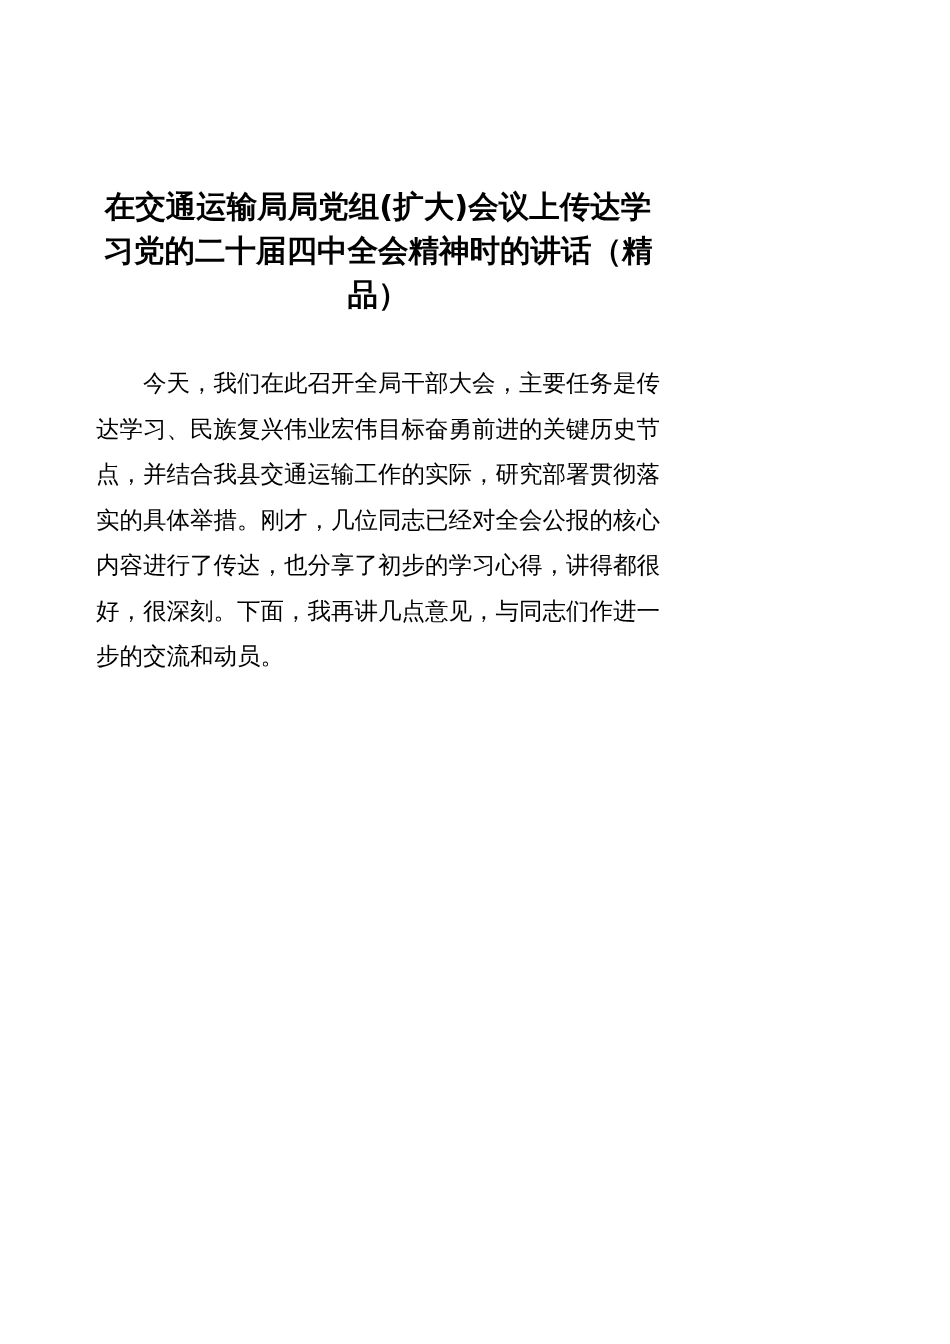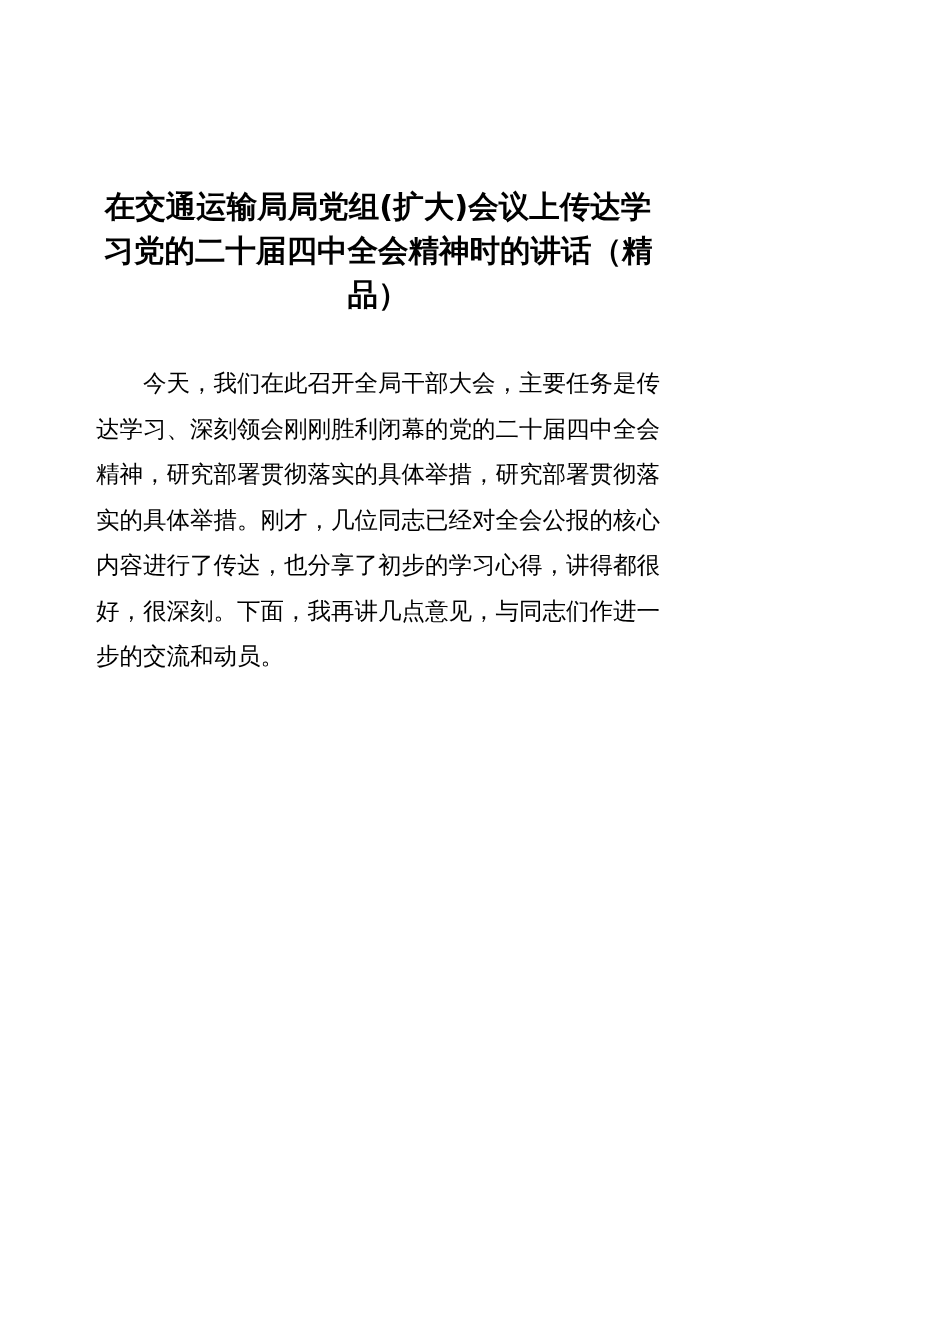--- a/index.html
+++ b/index.html
@@ -51,16 +51,16 @@
   }
 </style>
 </head>
 <body>
 
 <div class="page">
 
   <h1 class="doc-title">在交通运输局局党组(扩大)会议上传达学习党的二十届四中全会精神时的讲话（精品）</h1>
 
 
-  <p class="para">今天，我们在此召开全局干部大会，主要任务是传达学习、深刻领会刚刚胜利闭幕的党的二十届四中全会精神，研究部署贯彻落实的具体举措，研究部署贯彻落实的具体举措。刚才，几位同志已经对全会公报的核心内容进行了传达，也分享了初步的学习心得，讲得都很好，很深刻。下面，我再讲几点意见，与同志们作进一步的交流和动员。</p>
+  <p class="para">今天，我们在此召开全局干部大会，主要任务是传达学习、民族复兴伟业宏伟目标奋勇前进的关键历史节点，并结合我县交通运输工作的实际，研究部署贯彻落实的具体举措。刚才，几位同志已经对全会公报的核心内容进行了传达，也分享了初步的学习心得，讲得都很好，很深刻。下面，我再讲几点意见，与同志们作进一步的交流和动员。</p>
 
 
 </div>
 
 </body></html>

